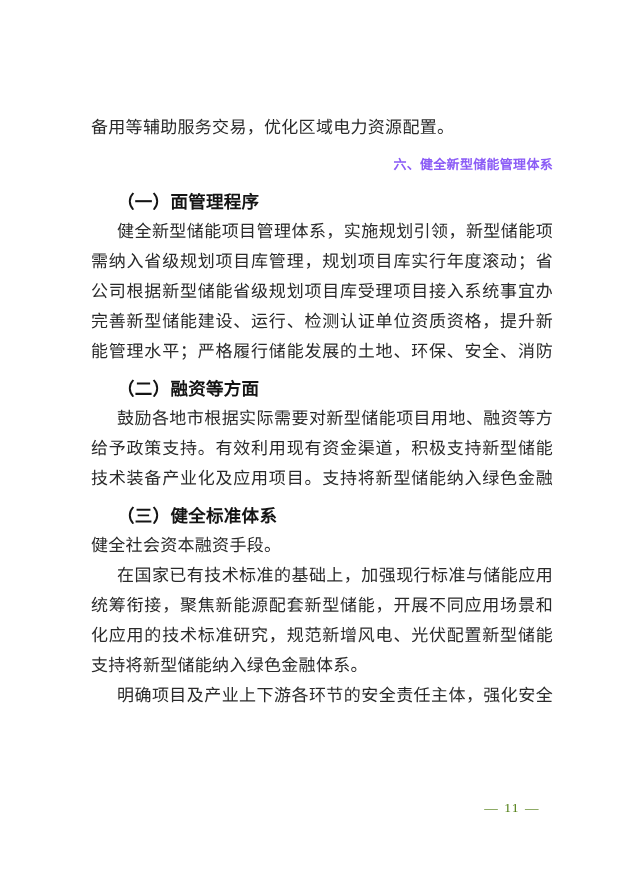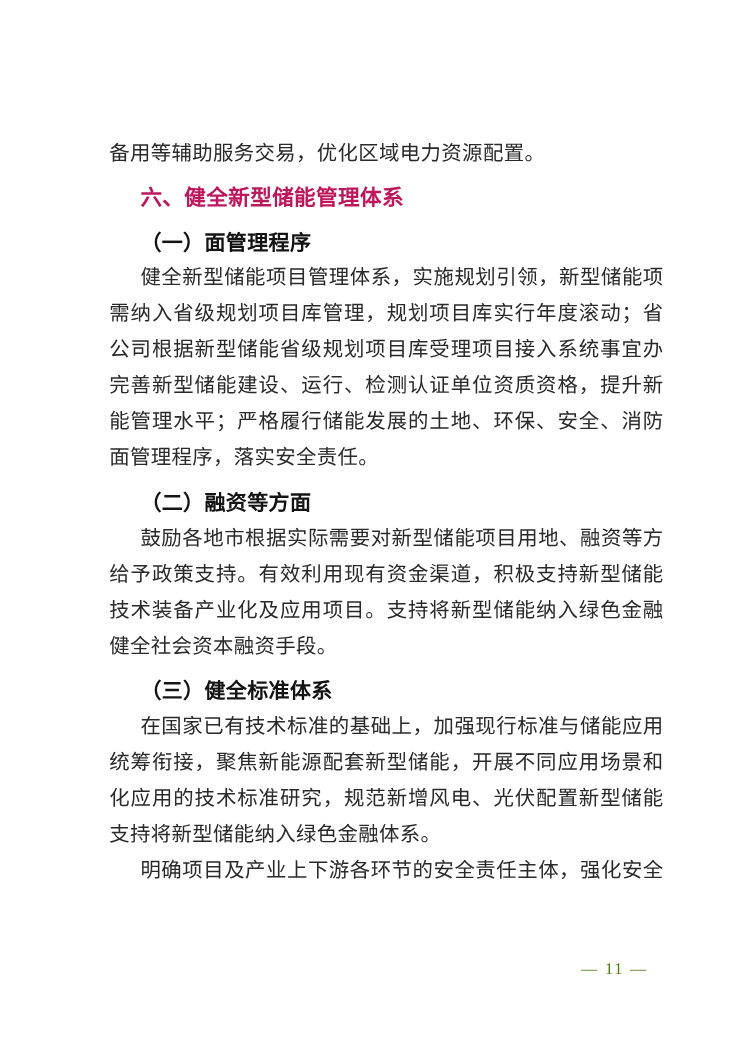--- a/index.html
+++ b/index.html
@@ -33,24 +33,25 @@
   .line.full {
     text-align: justify;
     text-align-last: justify;
   }
   .line.indent {
     text-indent: 26px;
   }
   .line.h1 {
     font-family: "Liberation Sans", "DejaVu Sans", sans-serif;
     font-weight: bold;
-    font-size: 18px;
-    color: #be185d;
+    font-size: 13px;
+    color: #8b5cf6;
     margin-top: 7px;
     text-indent: 26px;
+    text-align: right;
   }
   .line.h2 {
     font-weight: bold;
     font-size: 17.5px;
     color: #141414;
     margin-top: 7px;
     text-indent: 26px;
   }
   .footer {
     position: absolute;
@@ -68,27 +69,26 @@
 <div class="page">
   <div class="content" id="doc-content">
       <div class="line">备用等辅助服务交易，优化区域电力资源配置。</div>
       <div class="line h1">六、健全新型储能管理体系</div>
       <div class="line h2">（一）面管理程序</div>
       <div class="line indent full">健全新型储能项目管理体系，实施规划引领，新型储能项目</div>
       <div class="line full">需纳入省级规划项目库管理，规划项目库实行年度滚动；省电力</div>
       <div class="line full">公司根据新型储能省级规划项目库受理项目接入系统事宜办理。</div>
       <div class="line full">完善新型储能建设、运行、检测认证单位资质资格，提升新型储</div>
       <div class="line full">能管理水平；严格履行储能发展的土地、环保、安全、消防等方</div>
-      <div class="line">面管理程序，落实安全责任。</div>
       <div class="line h2">（二）融资等方面</div>
       <div class="line indent full">鼓励各地市根据实际需要对新型储能项目用地、融资等方面</div>
       <div class="line full">给予政策支持。有效利用现有资金渠道，积极支持新型储能关键</div>
       <div class="line full">技术装备产业化及应用项目。支持将新型储能纳入绿色金融体系，</div>
+      <div class="line h2">（三）健全标准体系</div>
       <div class="line">健全社会资本融资手段。</div>
-      <div class="line h2">（三）健全标准体系</div>
       <div class="line indent full">在国家已有技术标准的基础上，加强现行标准与储能应用的</div>
       <div class="line full">统筹衔接，聚焦新能源配套新型储能，开展不同应用场景和多元</div>
       <div class="line full">化应用的技术标准研究，规范新增风电、光伏配置新型储能要求，</div>
       <div class="line">支持将新型储能纳入绿色金融体系。</div>
       <div class="line indent full">明确项目及产业上下游各环节的安全责任主体，强化安全责</div>
     </div>
   <div class="footer">— 11 —</div>
 </div>
 
 </body></html>

